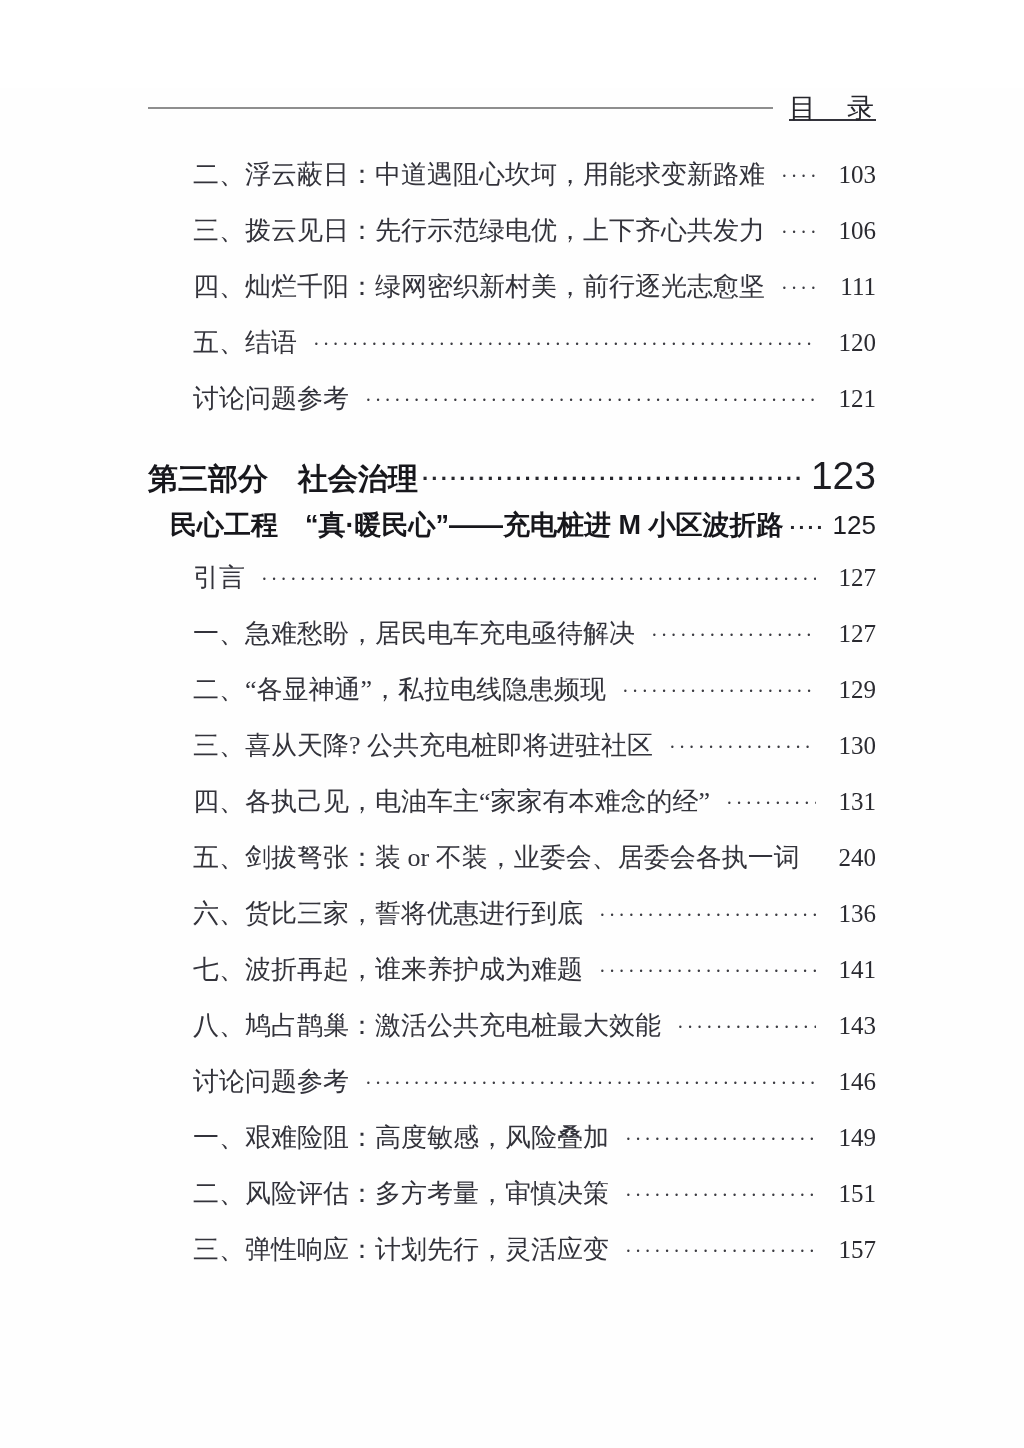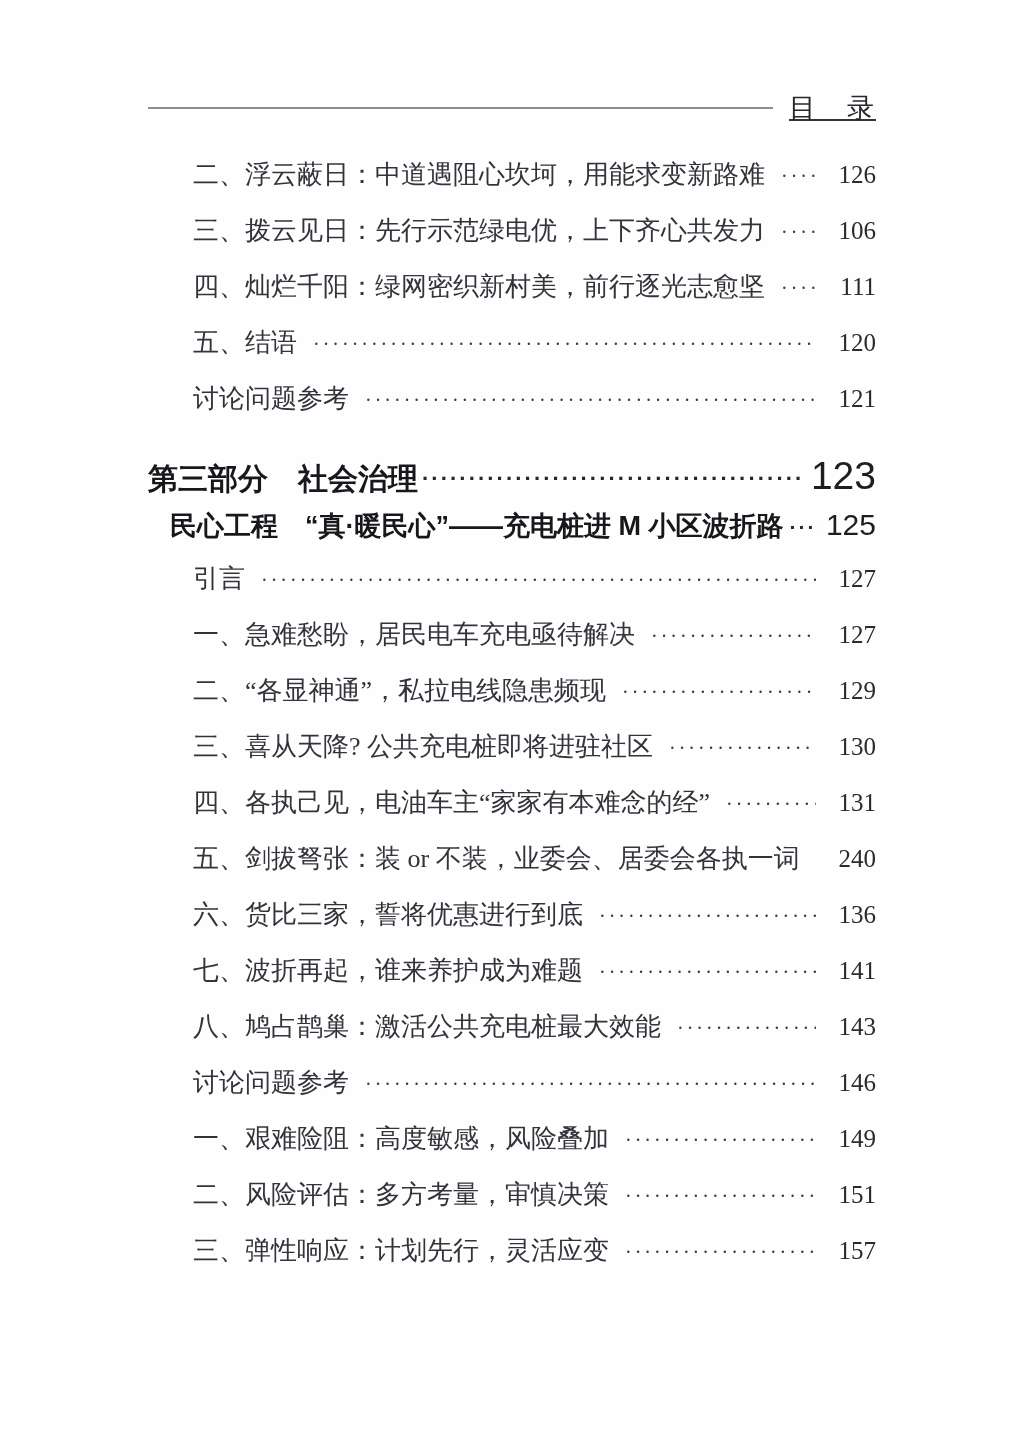--- a/index.html
+++ b/index.html
@@ -86,42 +86,42 @@
     padding-left: 22px;
     line-height: 36px;
     font-family: "Liberation Sans", "DejaVu Sans", sans-serif;
     font-weight: 700;
     font-size: 27px;
     color: #17171c;
   }
   .chapter .leader { font-size: 21px; margin: 0 8px 0 6px; color: #26262c; }
   .chapter .leader::after { letter-spacing: 2px; }
   .chapter .pg {
-    font-size: 30px;
+    font-size: 26px;
     font-family: "Liberation Sans", "DejaVu Sans", sans-serif;
     font-weight: 400;
     color: #1d1d22;
   }
 </style>
 </head>
 <body>
 
 <div class="page">
 
   <div class="header">
     <div class="rule"></div>
     <div class="htitle">目　录</div>
   </div>
 
   <div class="toc">
 
     <div class="row entry">
       <span class="t">二、浮云蔽日：中道遇阻心坎坷，用能求变新路难</span>
       <span class="leader"></span>
-      <span class="pg">126</span>
+      <span class="pg">103</span>
     </div>
 
     <div class="row entry">
       <span class="t">三、拨云见日：先行示范绿电优，上下齐心共发力</span>
       <span class="leader"></span>
       <span class="pg">106</span>
     </div>
 
     <div class="row entry">
       <span class="t">四、灿烂千阳：绿网密织新村美，前行逐光志愈坚</span>

